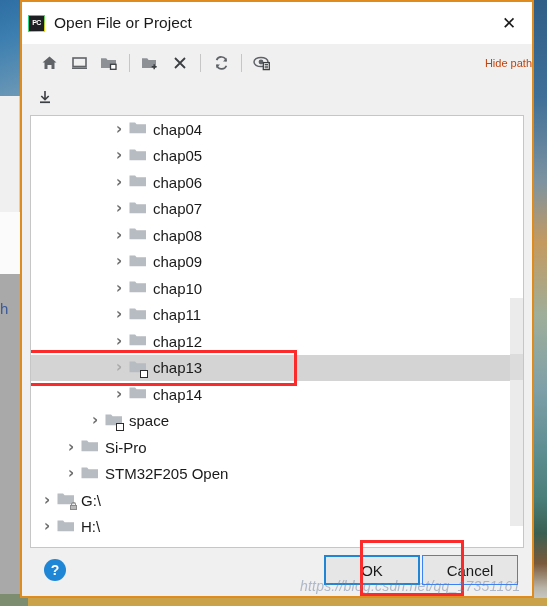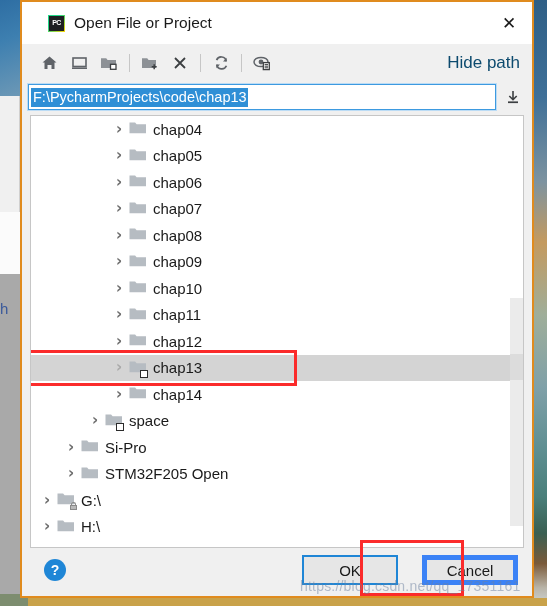--- a/index.html
+++ b/index.html
@@ -50,21 +50,20 @@
     position: absolute; left: 20px; top: 0; width: 514px; height: 598px;
     background: #f0f0f0;
     border: 2px solid #e08b1e;
     display: flex; flex-direction: column;
   }
 
   .titlebar {
     height: 42px; background: #ffffff;
     display: flex; align-items: center; flex: none;
     position: relative;
-    padding-left: 20px;
   }
   .app-icon {
     width: 17px; height: 17px; margin-left: 6px; margin-right: 9px;
     background: linear-gradient(135deg,#21d789 0%, #21d789 35%, #ffd500 100%);
     padding: 1px; position: relative; flex: none;
   }
   .app-icon-inner {
     width: 100%; height: 100%; background: #1e1f22;
     display: flex; align-items: center; justify-content: center;
     color: #fff; font-size: 7px; font-weight: bold; letter-spacing: -0.5px;
@@ -83,22 +82,22 @@
     height: 38px; background: #f0f0f0; flex: none;
     display: flex; align-items: center; padding: 0 8px 0 12px;
     position: relative;
   }
   .tb-btn {
     width: 30px; height: 28px; display: flex; align-items: center;
     justify-content: center; cursor: pointer;
   }
   .tb-sep { width: 1px; height: 18px; background: #c6c6c6; margin: 0 5px; }
   .hide-path {
-    position: absolute; right: 12px; top: 50%; transform: translateY(-50%);
-    color: #0c4a6e; font-size: 17px; cursor: pointer;
+    position: absolute; right: 0; top: 50%; transform: translateY(-50%);
+    color: #c2410c; font-size: 11px; cursor: pointer;
   }
 
   .pathrow {
     height: 30px; flex: none; display: flex; align-items: center;
     padding: 0 6px 0 6px; background: #f0f0f0;
   }
   .path-input {
     flex: 1; height: 26px; background: #ffffff;
     border: 1px solid #3d9ae0; outline: 1px solid #bcdcf5;
     display: flex; align-items: center; padding-left: 2px;
@@ -182,32 +181,33 @@
     flex: none; height: 48px; background: #f0f0f0;
     display: flex; align-items: center; padding: 0 14px 4px 14px;
     position: relative;
   }
   .help-btn {
     width: 22px; height: 22px; border-radius: 50%;
     background: #1f86d6; color: #fff; font-size: 14px; font-weight: bold;
     display: flex; align-items: center; justify-content: center;
     cursor: pointer; margin-left: 8px;
   }
-  .btn-group { margin-left: auto; display: flex; gap: 24px; align-items: center; }
+  .btn-group { margin-left: auto; display: flex; gap: 2px; align-items: center; }
   .btn {
     min-width: 96px; height: 30px; background: #e6e6e6;
-    border: 5px solid #3b82f6; font-size: 15px; color: #1a1a1a;
+    border: 1px solid #3b82f6; font-size: 15px; color: #1a1a1a;
     display: flex; align-items: center; justify-content: center; cursor: pointer;
   }
   .btn.default { border: 2px solid #1f86d6; background: #e6e6e6; }
   .watermark {
     position: absolute; left: 300px; top: 578px; z-index: 60;
     color: rgba(110,130,160,0.5); font-size: 14px;
     letter-spacing: 0.2px; pointer-events: none;
     font-family: "Liberation Sans", sans-serif;
+    font-style: italic;
   }
 </style>
 </head>
 <body>
 
 <div id="desktop">
   <div class="bg-blue-left"></div>
   <div class="bg-win-left"></div>
   <div class="bg-win-left2"></div>
   <div class="bg-letter">h</div>
@@ -273,23 +273,20 @@
           <ellipse cx="8" cy="7" rx="7" ry="4.6" fill="none" stroke="#5f6368" stroke-width="1.5"></ellipse>
           <circle cx="8" cy="7" r="2.4" fill="#5f6368"></circle>
           <rect x="10.3" y="7.6" width="6" height="7" fill="#fff" stroke="#3c3f42" stroke-width="1.3"></rect>
           <path d="M11.6 9.6 h3.4 M11.6 11.2 h3.4 M11.6 12.8 h3.4" stroke="#3c3f42" stroke-width="1"></path>
         </svg>
     </div>
     <div class="hide-path">Hide path</div>
   </div>
 
   <div class="pathrow">
-    <div class="path-input">
-      <span class="path-sel">F:\PycharmProjects\code\chap13</span>
-    </div>
     <div class="path-download">
       <svg width="16" height="16" viewBox="0 0 16 16">
           <path d="M8 2 V10 M4.3 7 L8 10.7 L11.7 7" stroke="#3c3f42" stroke-width="1.6" fill="none"></path>
           <rect x="3" y="12.4" width="10" height="1.7" fill="#3c3f42"></rect>
         </svg>
     </div>
   </div>
 
   <div class="tree-wrap">
     <div class="tree" id="tree">

